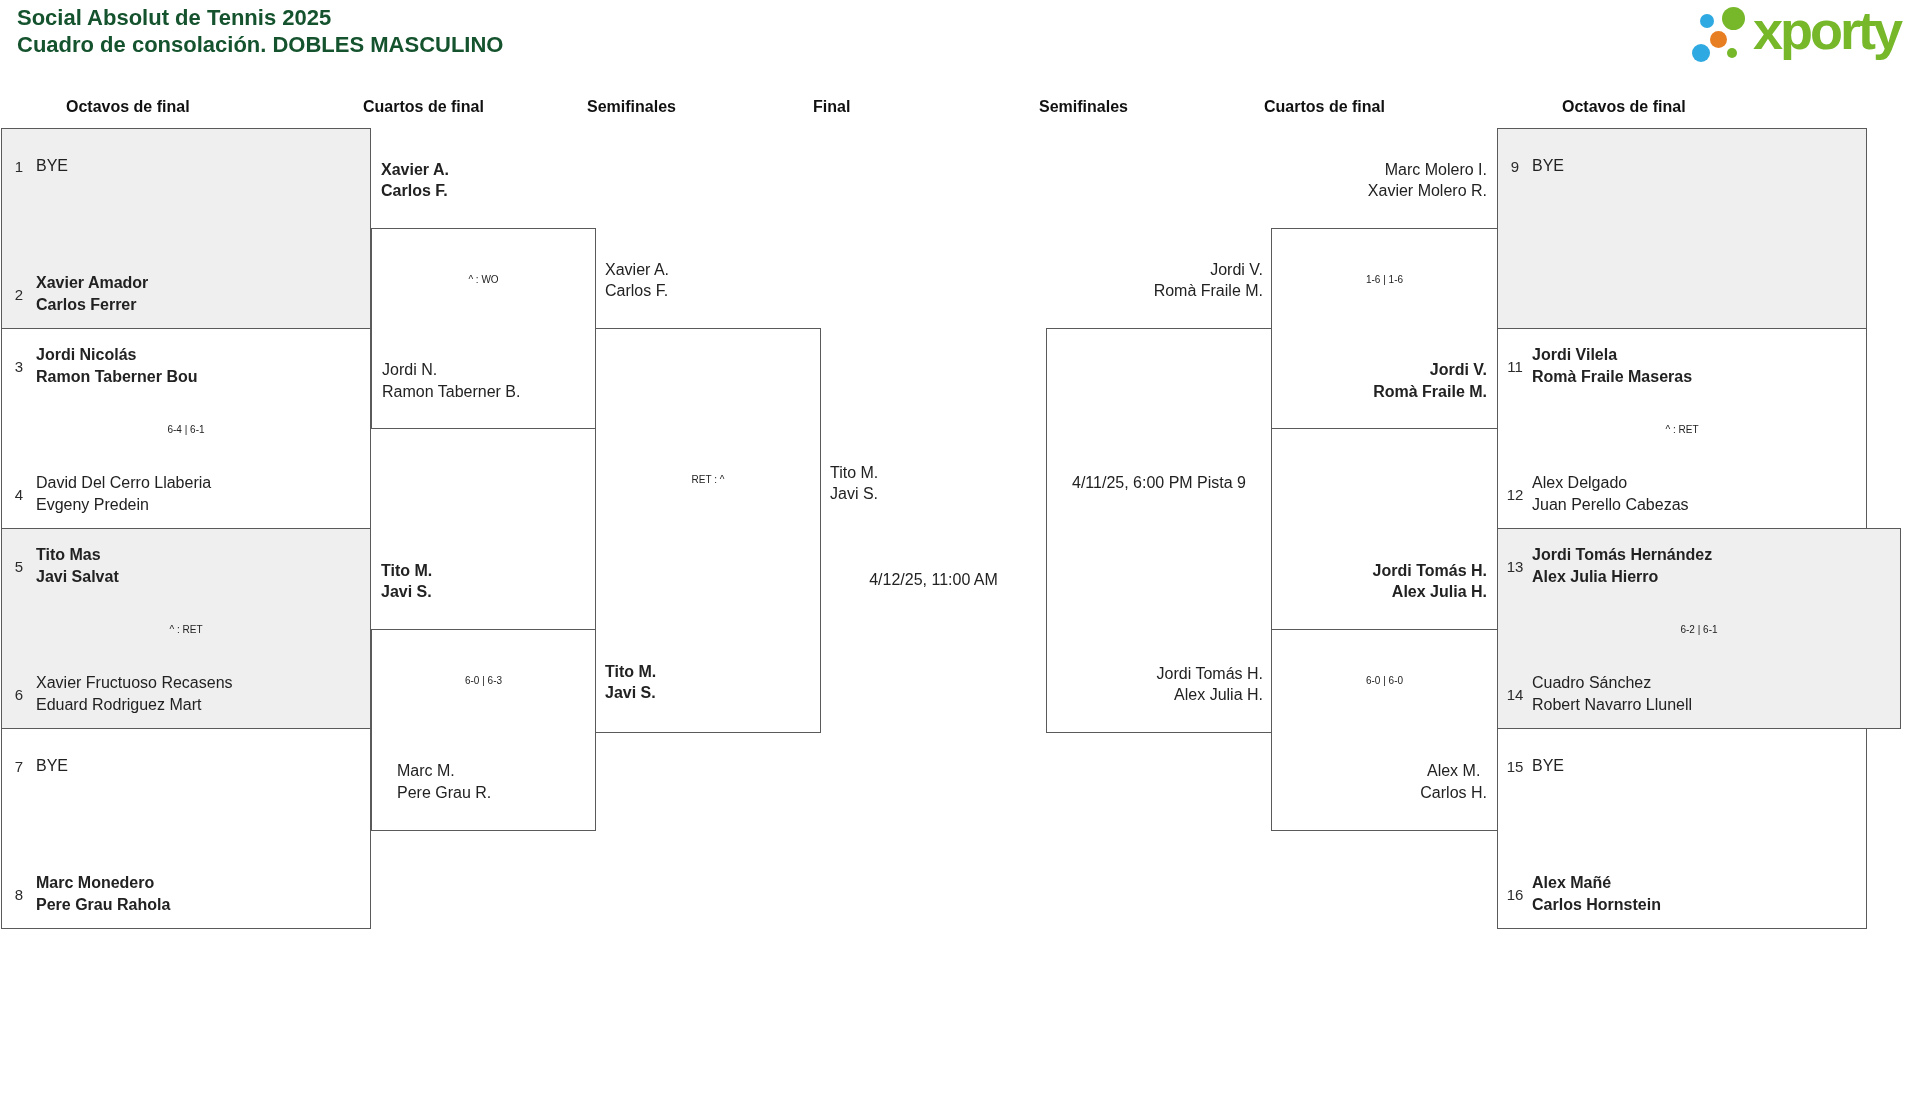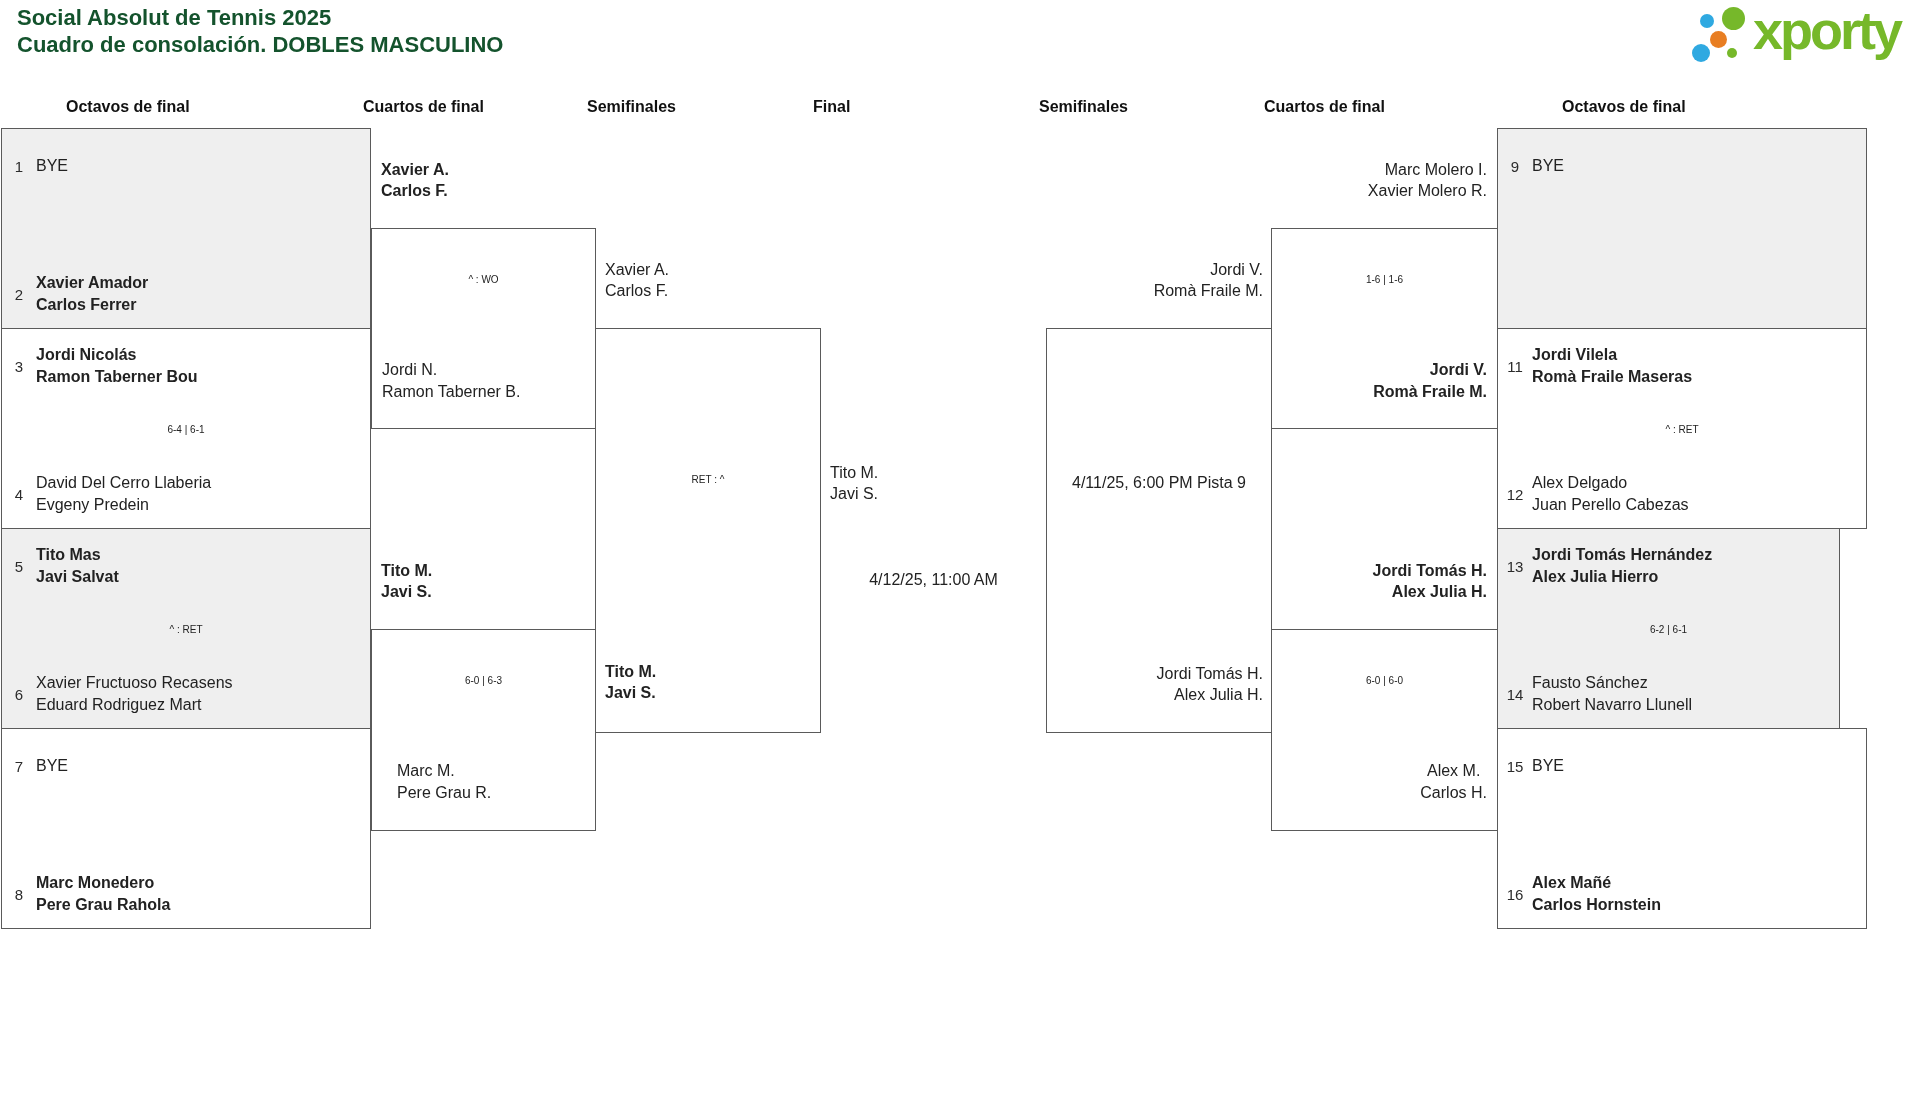--- a/index.html
+++ b/index.html
@@ -172,33 +172,33 @@
   <div class="score" style="top:90px;">^ : RET</div>
   <div class="slot" style="top:138px;">
     <div class="seed">12</div>
     <div class="names">
       <div>Alex Delgado</div>
         <div>Juan Perello Cabezas</div>
     </div>
   </div>
 </div>
 
-<div class="box shaded" style="left:1497px;top:528px;width:343px;height:201px;">
+<div class="box shaded" style="left:1497px;top:528px;width:404px;height:201px;">
   <div class="slot" style="top:10px;">
     <div class="seed">13</div>
     <div class="names bold">
       <div>Jordi Tomás Hernández</div>
         <div>Alex Julia Hierro</div>
     </div>
   </div>
   <div class="score" style="top:90px;">6-2 | 6-1</div>
   <div class="slot" style="top:138px;">
     <div class="seed">14</div>
     <div class="names">
-      <div>Fausto Sánchez</div>
+      <div>Cuadro Sánchez</div>
         <div>Robert Navarro Llunell</div>
     </div>
   </div>
 </div>
 
 <div class="box" style="left:1497px;top:728px;width:370px;height:201px;">
   <div class="slot" style="top:10px;">
     <div class="seed">15</div>
     <div class="names">
       <div>BYE</div>

